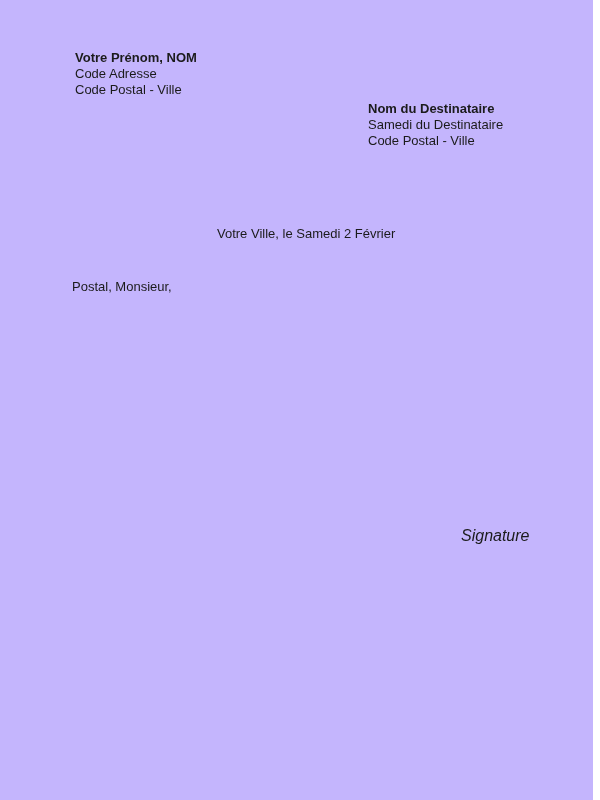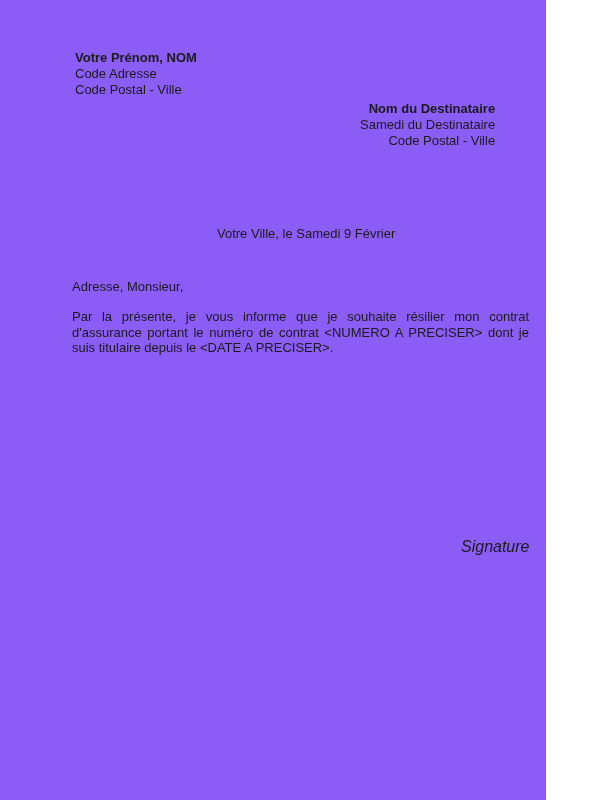--- a/index.html
+++ b/index.html
@@ -4,44 +4,44 @@
 <style>
   * { margin: 0; padding: 0; box-sizing: border-box; }
   html, body { width: 600px; height: 800px; background: #ffffff; }
   body {
     font-family: "Liberation Sans", "DejaVu Sans", sans-serif;
     color: #1b1b1b;
     -webkit-font-smoothing: antialiased;
   }
   .page {
     position: relative;
-    width: 546px;
+    width: 593px;
     height: 800px;
-    background: #8b5cf6;
+    background: #c4b5fd;
     overflow: hidden;
   }
   .addr-block { font-size: 13px; line-height: 16px; }
   .addr-block .name { font-weight: bold; }
   .sender { position: absolute; left: 75px; top: 50px; }
-  .recipient { position: absolute; left: 360px; top: 101px; text-align: right; }
+  .recipient { position: absolute; left: 368px; top: 101px; }
   .date-line { position: absolute; left: 217px; top: 226px; font-size: 13px; }
   .letter-body {
     position: absolute;
     left: 72px;
     top: 279px;
     width: 457px;
     font-size: 13px;
     line-height: 15.8px;
   }
   .salutation { margin-bottom: 0; }
   .letter-body p.para { text-align: justify; margin-top: 14px; }
   .signature {
     position: absolute;
     left: 461px;
-    top: 538px;
+    top: 527px;
     font-size: 16px;
     font-style: italic;
   }
 </style>
 </head>
 <body>
 
 <div class="page">
 
   <div class="addr-block sender">
@@ -49,22 +49,21 @@
     <div>Code Adresse</div>
     <div>Code Postal - Ville</div>
   </div>
 
   <div class="addr-block recipient">
     <div class="name">Nom du Destinataire</div>
     <div>Samedi du Destinataire</div>
     <div>Code Postal - Ville</div>
   </div>
 
-  <div class="date-line">Votre Ville, le Samedi 9 Février</div>
+  <div class="date-line">Votre Ville, le Samedi 2 Février</div>
 
   <div class="letter-body">
-    <div class="salutation">Adresse, Monsieur,</div>
-    <p class="para">Par la présente, je vous informe que je souhaite résilier mon contrat d'assurance portant le numéro de contrat &lt;NUMERO A PRECISER&gt; dont je suis titulaire depuis le &lt;DATE A PRECISER&gt;.</p>
+    <div class="salutation">Postal, Monsieur,</div>
   </div>
 
   <div class="signature">Signature</div>
 
 </div>
 
 </body></html>

